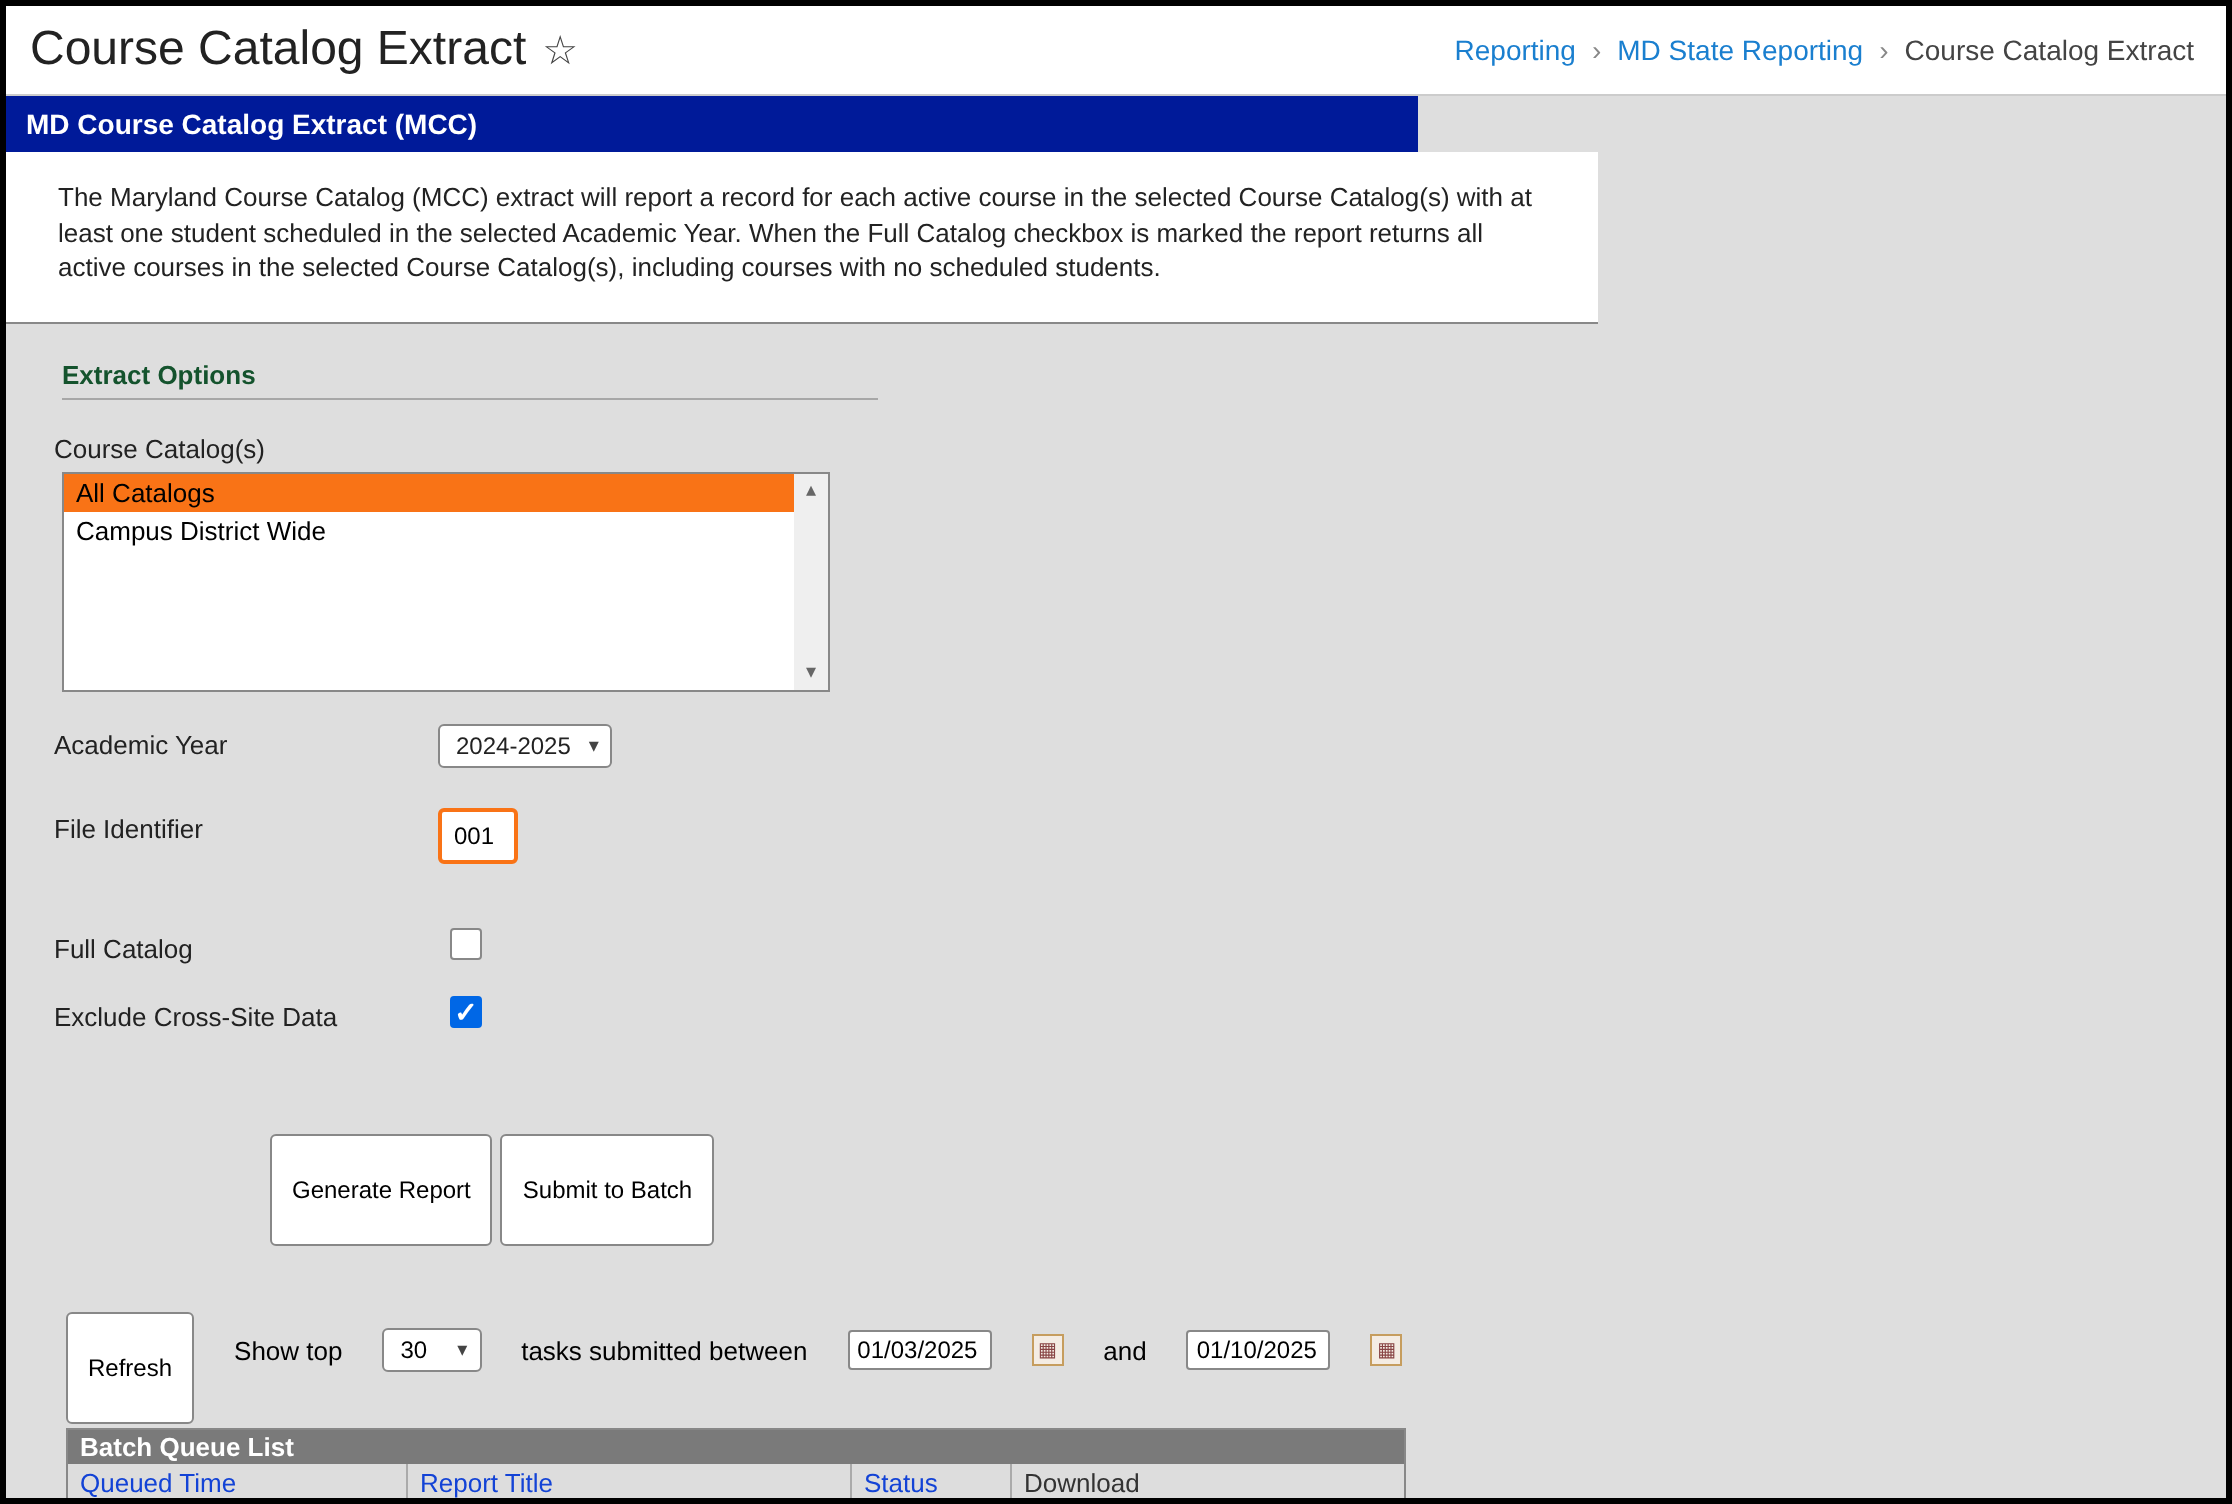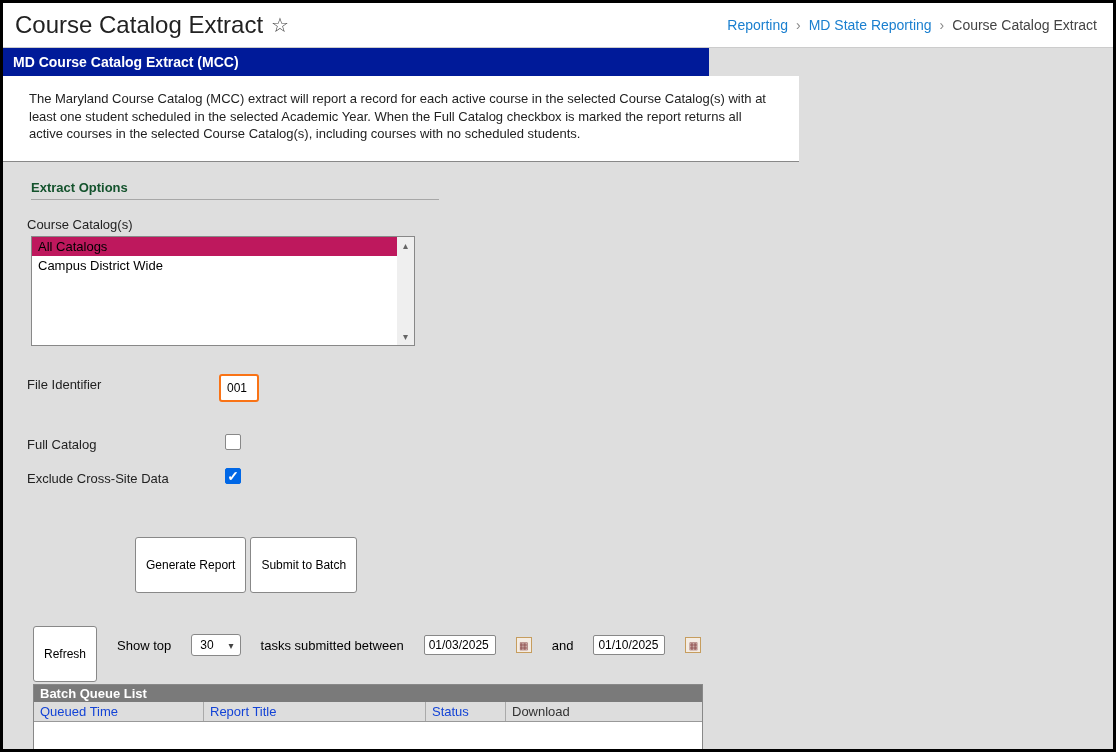--- a/index.html
+++ b/index.html
@@ -84,21 +84,21 @@
     border:1px solid #888;
     background:#fff;
     position:relative;
     overflow:hidden;
   }
   .listbox-items {
     position:absolute; left:0; top:0; right:17px; bottom:0;
     font-size:13px;
   }
   .listbox-item { padding:2px 6px; cursor:pointer; }
-  .listbox-item.selected { background:#be185d; }
+  .listbox-item.selected { background:#f97316; }
   .list-scrollbar {
     position:absolute; right:0; top:0; width:17px; bottom:0;
     background:#efefef;
   }
   .list-scrollbar .arr {
     position:absolute; left:0; width:17px; height:17px;
     display:flex; align-items:center; justify-content:center;
     font-size:10px; color:#666;
     background:#efefef;
   }
@@ -258,20 +258,26 @@
         </div>
         <div class="list-scrollbar">
           <div class="arr up">▴</div>
           <div class="arr down">▾</div>
         </div>
       </div>
     </div>
 
     <div class="spacer"></div>
 
+    <div class="field">
+      <div class="field-label">Academic Year</div>
+      <div class="sel-control">
+        <span>2024-2025</span>
+      </div>
+    </div>
 
     <div class="spacer"></div>
 
     <div class="field">
       <div class="field-label">File Identifier</div>
       <input class="text-input" value="001" style="">
     </div>
 
     <div class="spacer"></div>
 

